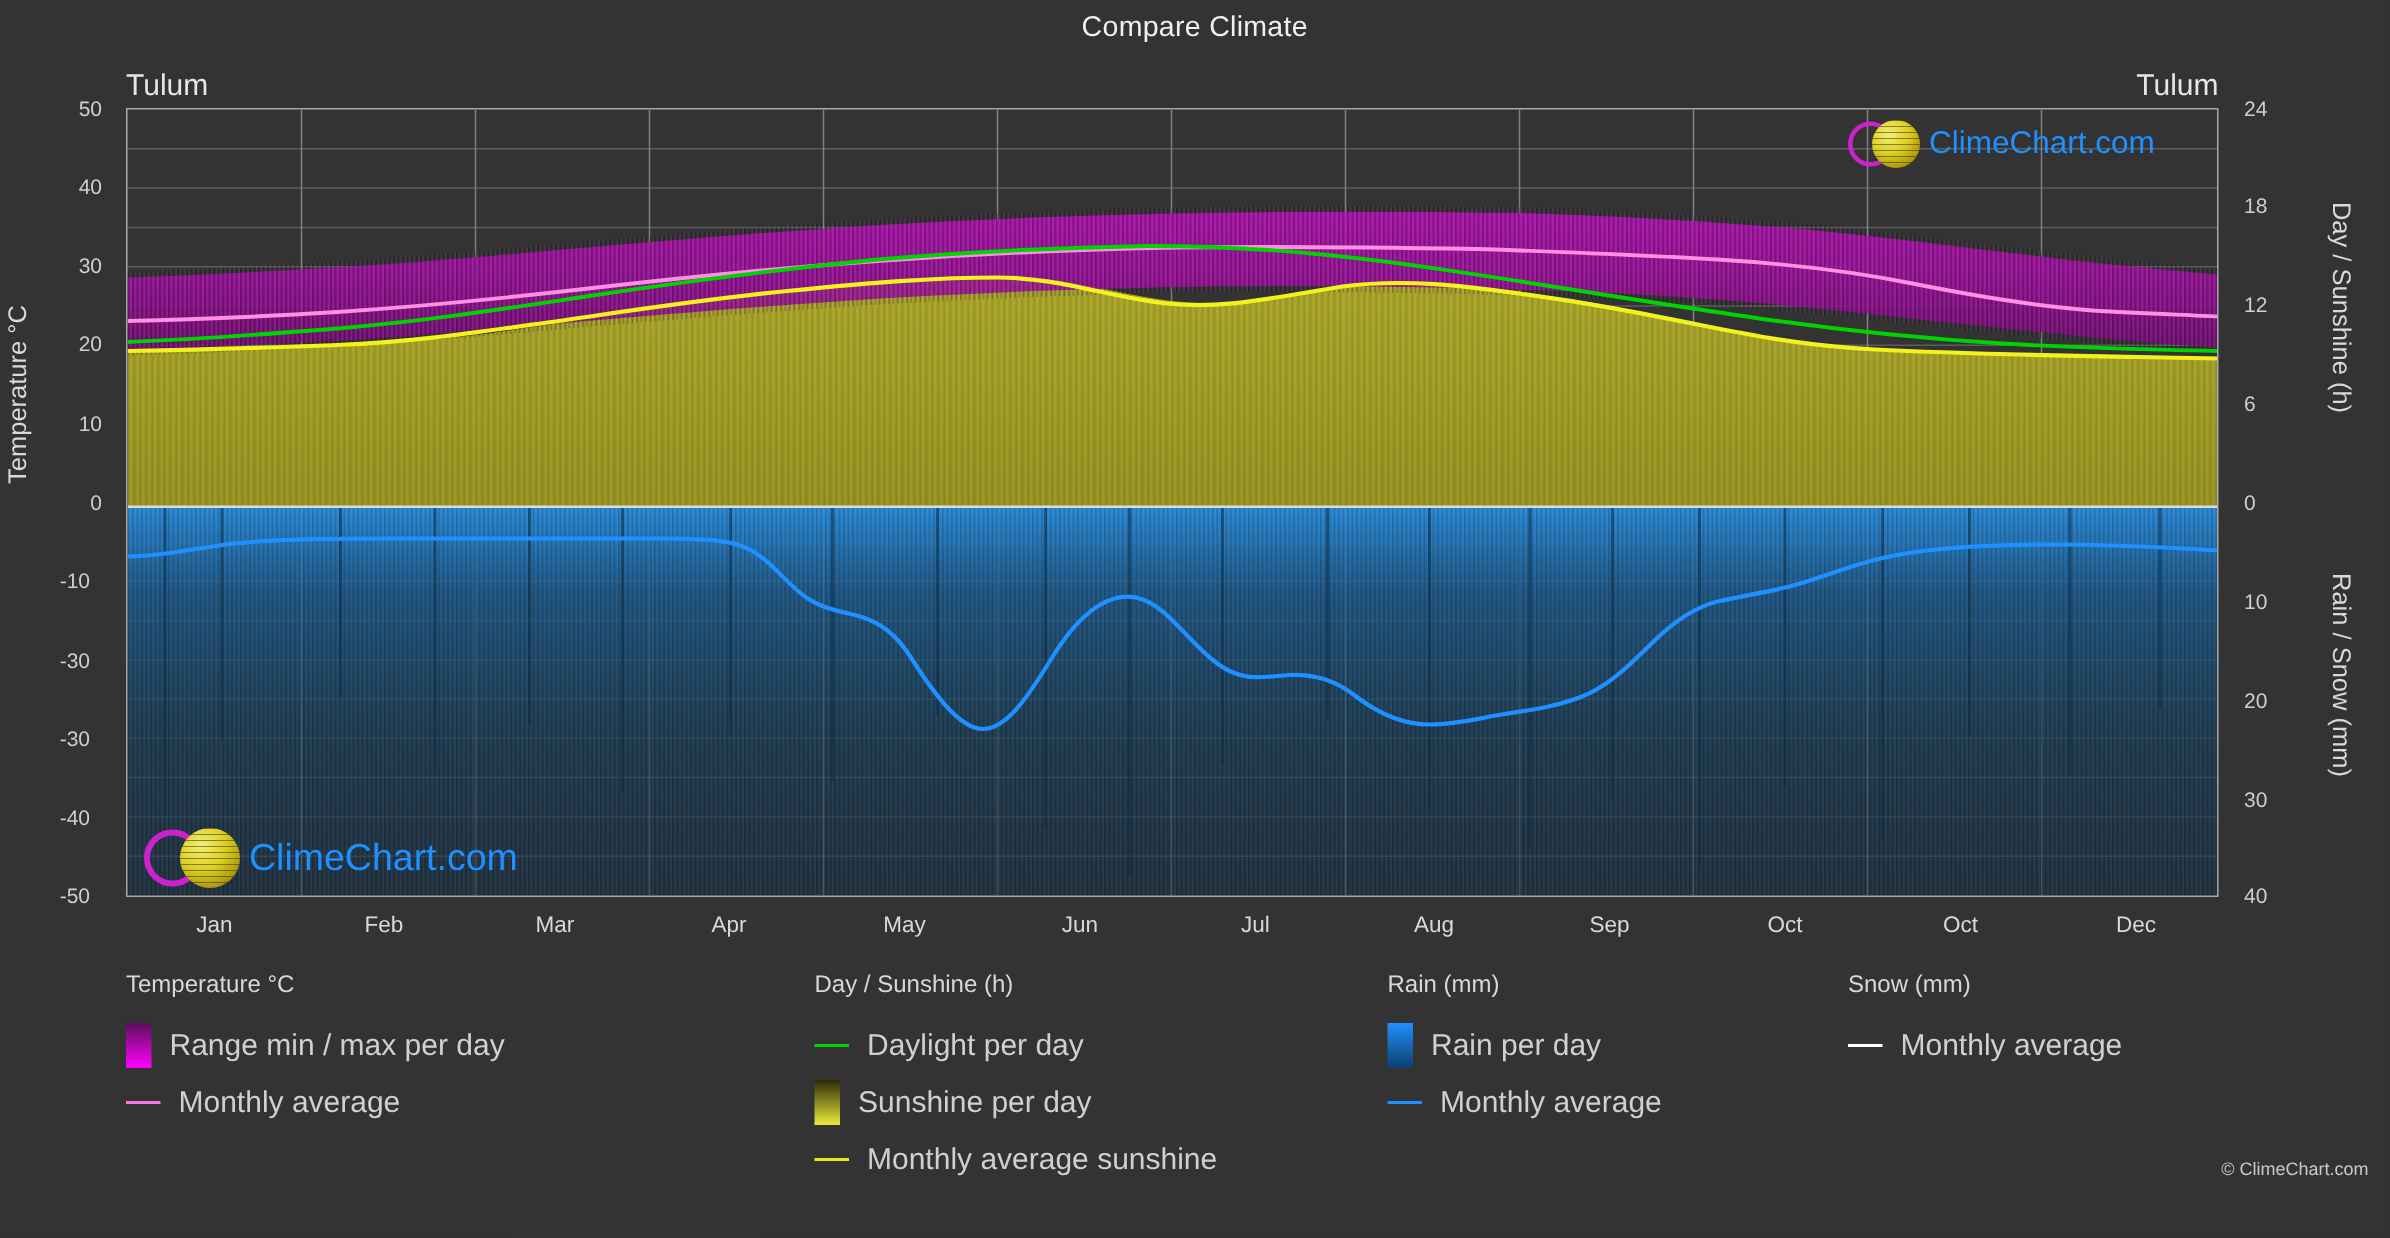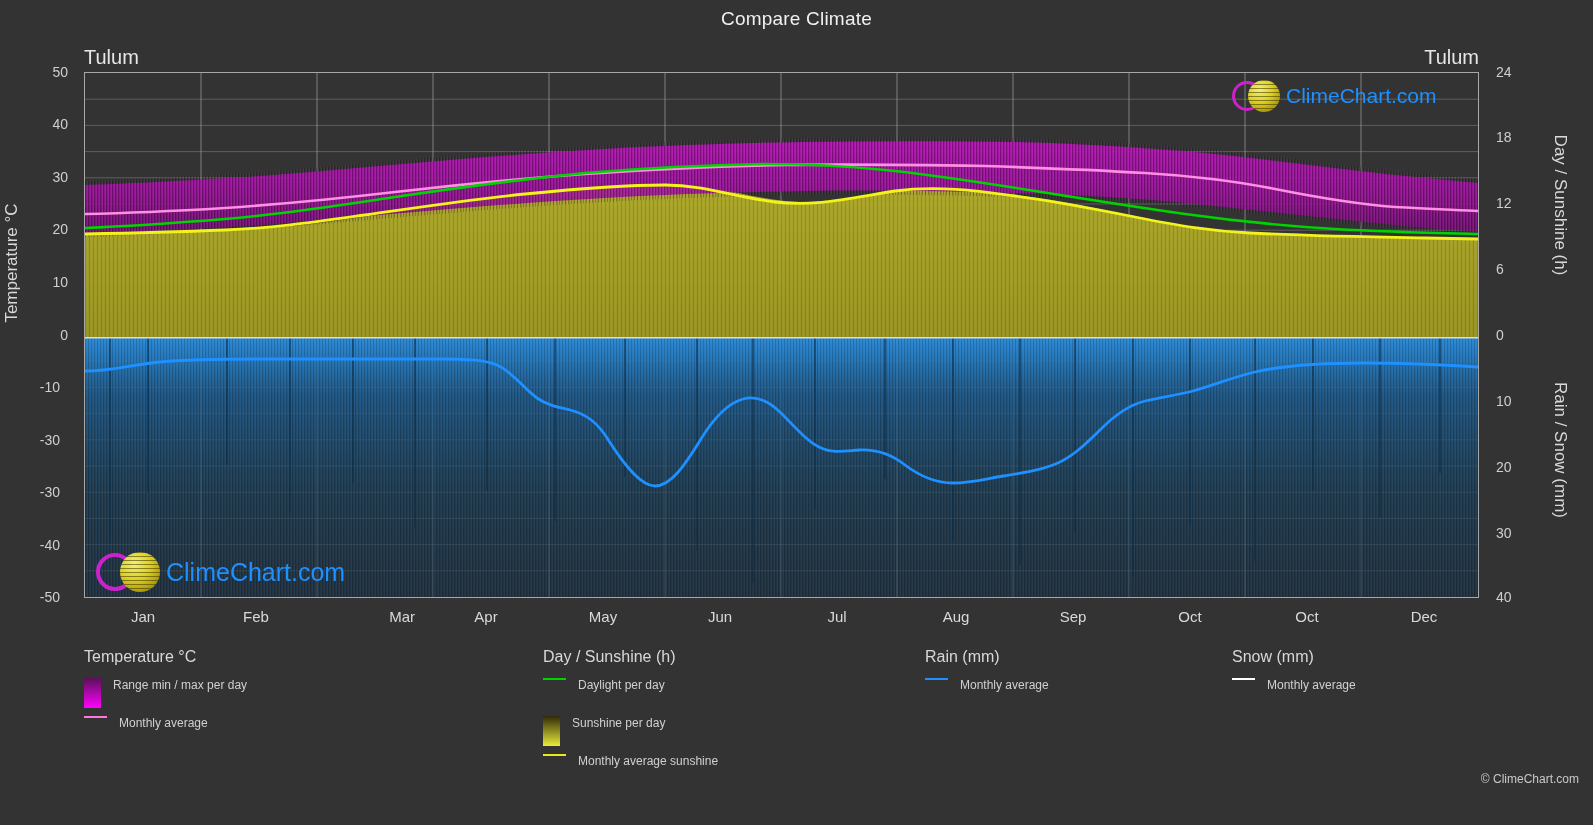--- a/index.html
+++ b/index.html
@@ -57,21 +57,21 @@
       repeating-linear-gradient(to bottom, rgba(60,50,0,.55) 0px, rgba(60,50,0,.55) 1px, rgba(0,0,0,0) 1px, rgba(0,0,0,0) 4px),
       radial-gradient(circle at 36% 30%, #f2ef7a 0%, #dcd021 42%, #a89408 78%, #6d5f04 100%);
     margin-left:-14px;
   }
   .wm .wtext{color:#1e90ff;font-weight:400;margin-left:6px;}
 
   
   .legend{position:absolute;left:0;top:648px;width:100%;height:165px;}
   .lg-col{position:absolute;top:0;}
   .lg-head{font-size:16px;color:#d8d8d8;margin-bottom:12px;}
-  .lg-row{display:flex;height:38px;font-size:12px;color:#d0d0d0;}
+  .lg-row{display:flex;align-items:center;height:38px;font-size:20px;color:#d0d0d0;}
   .sw{width:17px;height:30px;margin-right:12px;flex:none;}
   .swline{width:23px;height:2px;margin-right:12px;margin-left:0;flex:none;}
   .sw-temp{background:linear-gradient(to bottom,#5b1059,#ff00ff);}
   .sw-sun{background:linear-gradient(to bottom,#2e2a07,#eaea3c);}
   .sw-rain{background:linear-gradient(to bottom,#1e90ff,#0d3f6e);}
   .sw-snow{background:linear-gradient(to bottom,#f5f5f5,#4a4a4a);}
   .ln-tempavg{background:#ff77dd;}
   .ln-daylight{background:#00d400;}
   .ln-sunavg{background:#e8e81f;}
   .ln-rainavg{background:#1e90ff;}
@@ -110,21 +110,21 @@
   <div class="ytick r" style="left:1496px;top:261px;">6</div>
   <div class="ytick r" style="left:1496px;top:327px;">0</div>
 
   <div class="ytick r" style="left:1496px;top:393px;">10</div>
   <div class="ytick r" style="left:1496px;top:459px;">20</div>
   <div class="ytick r" style="left:1496px;top:525px;">30</div>
   <div class="ytick r" style="left:1496px;top:589px;">40</div>
 
   <div class="xtick" style="left:98px;">Jan</div>
   <div class="xtick" style="left:211px;text-align:center;">Feb</div>
-  <div class="xtick" style="left:325px;text-align:right;">Mar</div>
+  <div class="xtick" style="left:325px;">Mar</div>
   <div class="xtick" style="left:441px;">Apr</div>
   <div class="xtick" style="left:558px;">May</div>
   <div class="xtick" style="left:675px;">Jun</div>
   <div class="xtick" style="left:792px;">Jul</div>
   <div class="xtick" style="left:911px;">Aug</div>
   <div class="xtick" style="left:1028px;">Sep</div>
   <div class="xtick" style="left:1145px;">Oct</div>
   <div class="xtick" style="left:1262px;">Oct</div>
   <div class="xtick" style="left:1379px;">Dec</div>
 
@@ -340,20 +340,24 @@
       </div>
       <div class="lg-row">
         <span class="swline ln-sunavg"></span>
         <span>Monthly average sunshine</span>
       </div>
     </div>
 
     <div class="lg-col" style="left:925px;width:290px;">
       <div class="lg-head">Rain (mm)</div>
       <div class="lg-row">
+        <span class="sw sw-rain"></span>
+        <span>Rain per day</span>
+      </div>
+      <div class="lg-row">
         <span class="swline ln-rainavg"></span>
         <span>Monthly average</span>
       </div>
     </div>
 
     <div class="lg-col" style="left:1232px;width:290px;">
       <div class="lg-head">Snow (mm)</div>
       <div class="lg-row">
         <span class="swline ln-snowavg"></span>
         <span>Monthly average</span>

